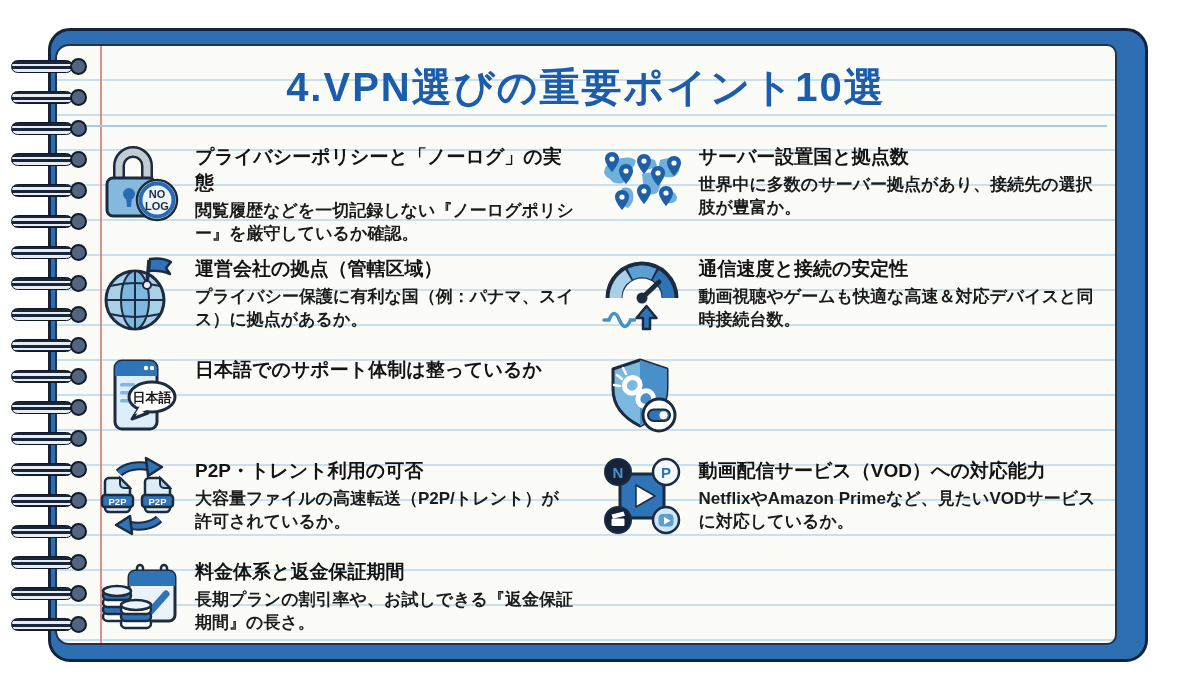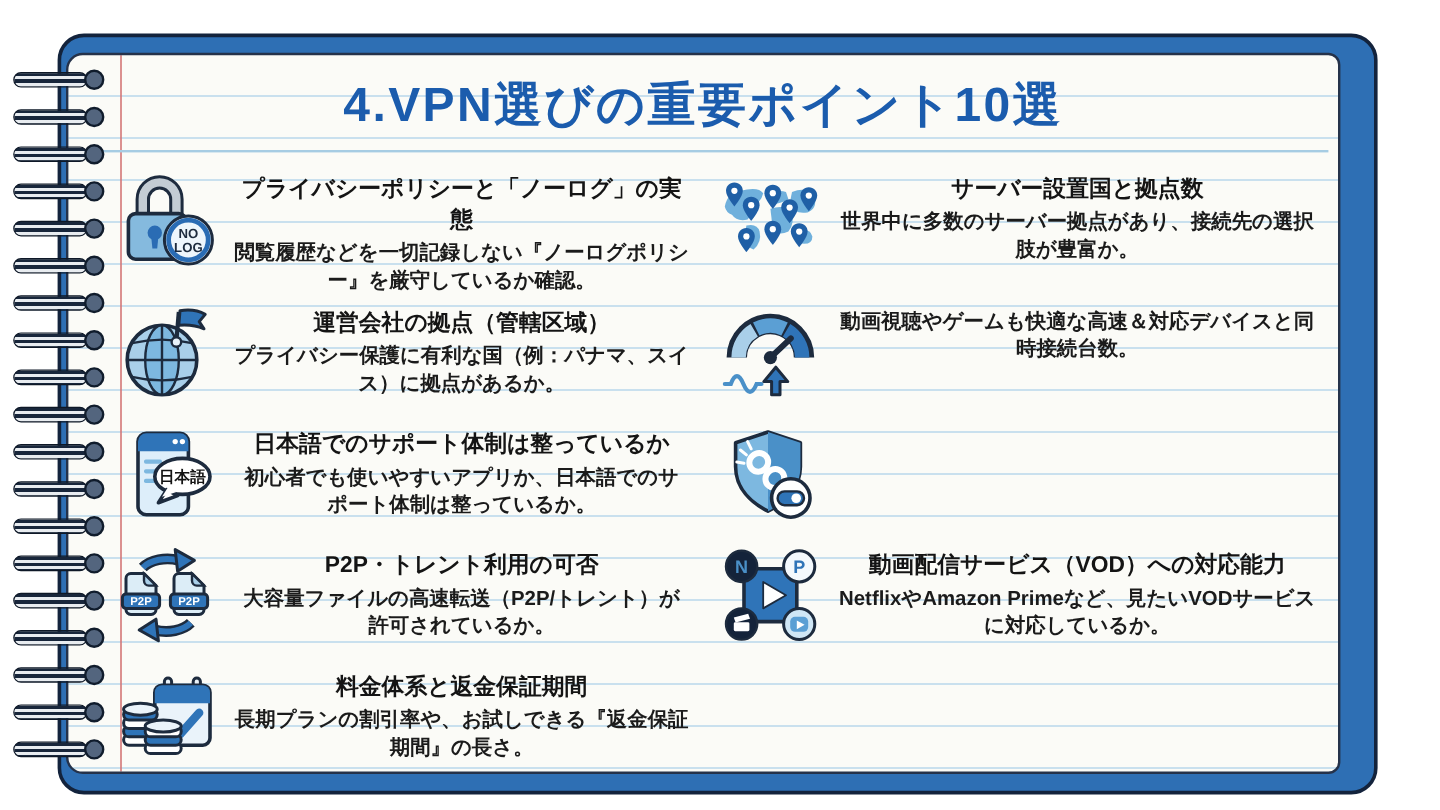--- a/index.html
+++ b/index.html
@@ -40,21 +40,21 @@
     white-space:nowrap;
   }
   .title-underline{height:0;border-top:2px solid #a6cce3;margin:10px 8px 0 8px;}
   
   .grid{
     display:grid;grid-template-columns:1fr 1.04fr;column-gap:26px;
     padding:6px 18px 0 40px;
   }
   .item{display:flex;align-items:flex-start;gap:14px;min-height:101px;padding-top:9px;box-sizing:border-box;}
   .icon-box{flex:0 0 84px;height:84px;display:flex;align-items:flex-start;justify-content:center;}
-  .txt{padding-top:2px;text-align:center;}
+  .txt{padding-top:2px;}
   .txt h3{margin:0 0 3px 0;font-size:19px;font-weight:800;color:#141414;letter-spacing:0;}
   .txt p{margin:0;font-size:17px;font-weight:700;color:#1b1b1b;line-height:1.36;max-width:420px;}
   svg text{font-family:"Liberation Sans","DejaVu Sans",sans-serif;}
 </style>
 </head>
 <body>
 
 <div class="notebook">
 
   <div class="coil" style="top:27px">
@@ -241,20 +241,21 @@
             <path d="M13.5 44 A26.5 26.5 0 0 1 26.5 21.2" fill="none" stroke="#a9cfe9" stroke-width="12"></path>
             <path d="M28.2 20.2 A26.5 26.5 0 0 1 51.8 20.2" fill="none" stroke="#5b9fd4" stroke-width="12"></path>
             <path d="M53.5 21.2 A26.5 26.5 0 0 1 66.5 44" fill="none" stroke="#2f74b8" stroke-width="12"></path>
             <path d="M40 44 L57 28" stroke="#1d2b3e" stroke-width="5" stroke-linecap="round"></path>
             <circle cx="40" cy="44" r="5.5" fill="#1d2b3e"></circle>
             <path d="M2 66 h5 q5 -13 10.5 0 q5.5 13 11 0 h4" stroke="#4a90c8" stroke-width="3.5" fill="none" stroke-linecap="round"></path>
             <path d="M41 75 V64 H34.5 L44.5 52 L54.5 64 H48 V75 Z" fill="#2f74b8" stroke="#1d2b3e" stroke-width="2.5" stroke-linejoin="round"></path>
           </svg>
         </div>
         <div class="txt">
+          <h3>通信速度と接続の安定性</h3>
           <p>動画視聴やゲームも快適な高速＆対応デバイスと同時接続台数。</p>
         </div>
       </div>
 
       <div class="item">
         <div class="icon-box">
           <svg width="80" height="80" viewBox="0 0 80 80">
             <rect x="16" y="6" width="42" height="68" rx="7" fill="#ddeefa" stroke="#1d2b3e" stroke-width="3"></rect>
             <path d="M16 13 a7 7 0 0 1 7 -7 h28 a7 7 0 0 1 7 7 v8 h-42 z" fill="#2f74b8"></path>
             <circle cx="47" cy="13" r="2.2" fill="#fff"></circle>
@@ -263,21 +264,20 @@
             <rect x="21" y="36" width="15" height="3.5" rx="1.5" fill="#7db8e0"></rect>
             <rect x="21" y="44" width="15" height="3.5" rx="1.5" fill="#7db8e0"></rect>
             <ellipse cx="53" cy="42" rx="23" ry="15" fill="#ffffff" stroke="#1d2b3e" stroke-width="3"></ellipse>
             <path d="M40 53 l-7 11 l16 -6 z" fill="#ffffff" stroke="#1d2b3e" stroke-width="3" stroke-linejoin="round"></path>
             <path d="M41 51 l-5 8 l12 -4 z" fill="#ffffff"></path>
             <text x="53" y="47" font-size="13" font-weight="bold" fill="#141414" text-anchor="middle">日本語</text>
           </svg>
         </div>
         <div class="txt">
           <h3>日本語でのサポート体制は整っているか</h3>
-          <p>初心者でも使いやすいアプリか、日本語でのサポート体制は整っているか。</p>
         </div>
       </div>
 
       <div class="item">
         <div class="icon-box">
           <svg width="80" height="80" viewBox="0 0 80 80">
             <path d="M38 5 l27 9 v20 c0 18 -13 30 -27 37 c-14 -7 -27 -19 -27 -37 v-20 z" fill="#7db8e0" stroke="#1d2b3e" stroke-width="3" stroke-linejoin="round"></path>
             <path d="M38 5 l27 9 v20 c0 18 -13 30 -27 37 z" fill="#4a90c8"></path>
             <g transform="rotate(-45 37 37)">
               <rect x="29" y="20" width="16" height="15" rx="7.5" fill="none" stroke="#ffffff" stroke-width="5"></rect>

